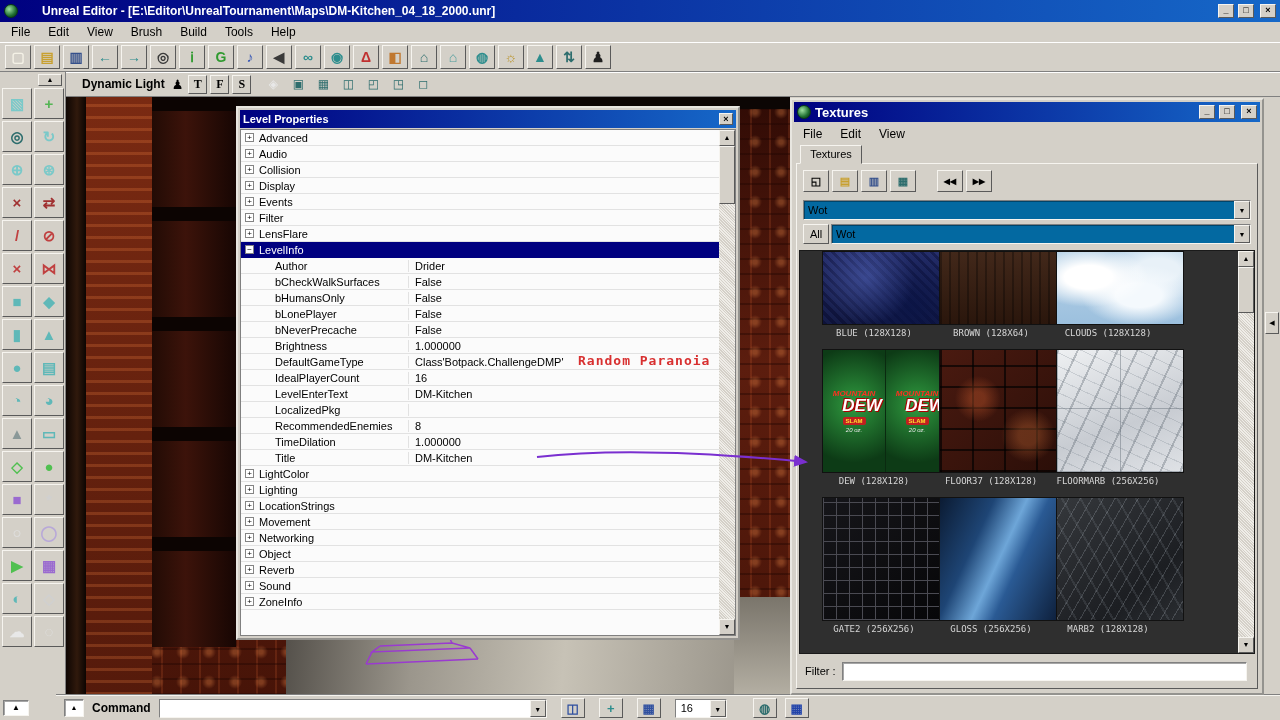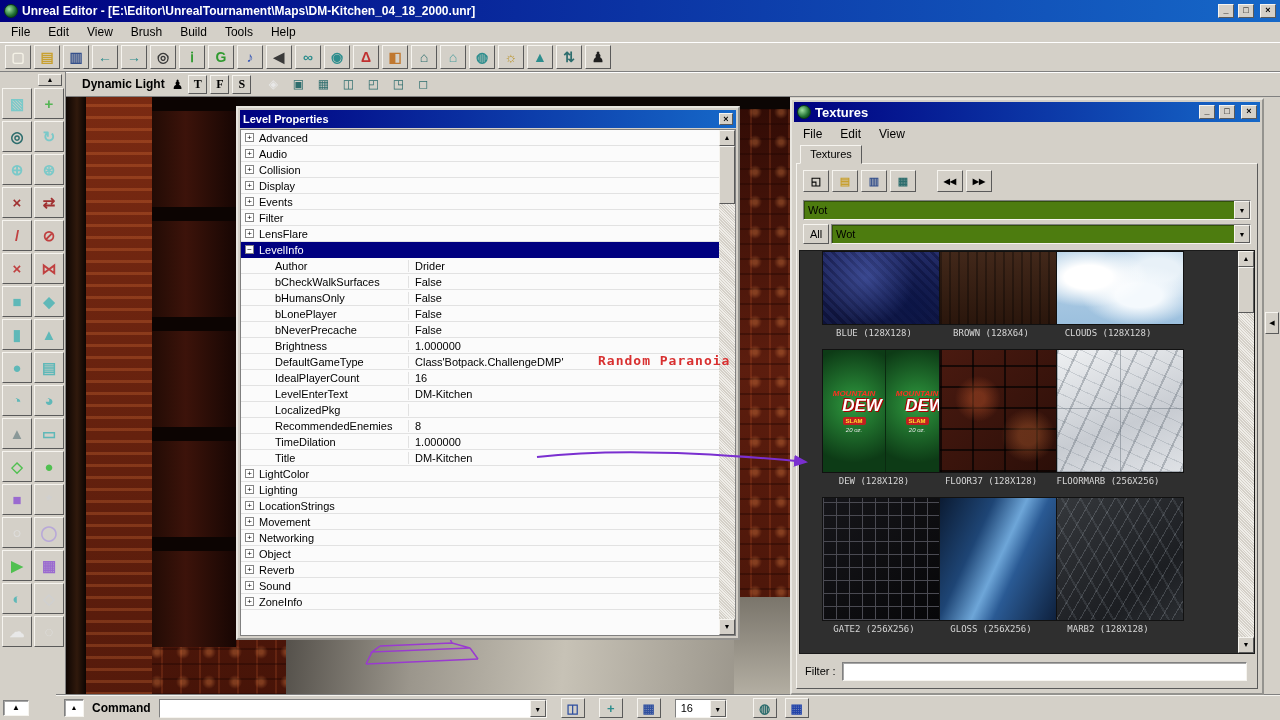--- a/index.html
+++ b/index.html
@@ -2,28 +2,28 @@
 <html><head>
 <meta charset="utf-8">
 <style>
   *{margin:0;padding:0;box-sizing:border-box;}
   html,body{width:1280px;height:720px;overflow:hidden;}
   body{font-family:"Liberation Sans",sans-serif;font-size:12px;color:#000;}
   .app{position:relative;width:1280px;height:720px;background:#d4d0c8;overflow:hidden;}
 
   
   .r{background:#d4d0c8;border:1px solid;border-color:#f6f4ef #5a5a5a #5a5a5a #f6f4ef;}
-  .s{background:#4d7c0f;border:1px solid;border-color:#808080 #f6f4ef #f6f4ef #808080;box-shadow:inset 1px 1px 0 rgba(0,0,0,.35);}
+  .s{background:#0369a1;border:1px solid;border-color:#808080 #f6f4ef #f6f4ef #808080;box-shadow:inset 1px 1px 0 rgba(0,0,0,.35);}
   .grad{background:linear-gradient(90deg,#000080,#1668c8);color:#fff;}
   .wbtn{width:16px;height:14px;font-size:9px;line-height:11px;text-align:center;font-weight:bold;color:#000;}
 
   
   .titlebar{position:absolute;left:0;top:0;width:100%;height:22px;display:flex;align-items:center;gap:4px;padding:0 4px;}
   .app-icon{width:14px;height:14px;border-radius:50%;background:radial-gradient(circle at 35% 35%,#9fe0a0,#1d6d30 60%,#06270e);border:1px solid #0a3a14;flex:none;}
-  .title-text{flex:1;font-size:12px;font-weight:bold;white-space:nowrap;overflow:hidden;}
+  .title-text{flex:1;font-size:12px;font-weight:bold;white-space:nowrap;overflow:hidden;margin-left:20px;}
   .menubar{position:absolute;left:0;top:22px;width:100%;height:20px;display:flex;align-items:center;padding-left:2px;background:#d4d0c8;}
   .menu-item{padding:3px 9px;}
   .toolbar{position:absolute;left:0;top:42px;width:100%;height:30px;background:#d4d0c8;border-bottom:1px solid #808080;box-shadow:inset 0 1px 0 #fff;display:flex;align-items:center;gap:3px;padding-left:5px;}
   .tb-btn{width:26px;height:24px;display:flex;align-items:center;justify-content:center;font-size:14px;font-weight:bold;}
   .subtoolbar{position:absolute;left:66px;top:72px;right:0;height:25px;background:#d4d0c8;border-bottom:1px solid #808080;box-shadow:inset 0 1px 0 #fff;display:flex;align-items:center;gap:5px;padding-left:16px;z-index:1;}
   .sub-label{font-weight:bold;font-size:12px;margin-right:2px;}
   .lamp{font-size:13px;}
   .letter-btn{width:19px;height:19px;text-align:center;font:bold 12px "Liberation Serif",serif;line-height:17px;}
   .sub-icn{width:22px;height:20px;display:flex;align-items:center;justify-content:center;font-size:12px;}
 
@@ -61,21 +61,21 @@
   .prow .exp{width:9px;height:9px;border:1px solid #848484;background:#fff;font-size:8px;line-height:7px;text-align:center;margin:0 5px 0 4px;flex:none;color:#000;}
   .gname{font-size:11px;}
   .pname{width:168px;flex:none;padding-left:34px;border-right:1px solid #e2e2e2;overflow:hidden;}
   .pval{flex:1;padding-left:6px;overflow:hidden;}
   .prow.selected{background:#000080;color:#fff;border-bottom-color:#000080;}
   .pscroll{position:absolute;right:0;top:0;width:16px;height:100%;background:repeating-linear-gradient(45deg,#d4d0c8 0 1px,#efede8 1px 2px);}
   .pscroll .sb{position:absolute;left:0;width:16px;height:16px;font-size:7px;line-height:14px;text-align:center;}
   .pscroll .thumb{position:absolute;left:0;top:16px;width:16px;height:58px;}
 
   
-  .note-red{position:absolute;left:598px;top:353px;z-index:50;color:#d83030;font:bold 13px "DejaVu Sans Mono",monospace;letter-spacing:1px;}
+  .note-red{position:absolute;left:578px;top:353px;z-index:50;color:#d83030;font:bold 13px "DejaVu Sans Mono",monospace;letter-spacing:1px;}
   .annot{position:absolute;left:0;top:0;z-index:60;pointer-events:none;}
 
   
   .txwin{position:absolute;left:790px;top:98px;width:474px;height:597px;background:#d4d0c8;border:2px outset #e8e6e0;z-index:5;}
   .tx-titlebar{position:absolute;left:2px;top:2px;right:2px;height:20px;display:flex;align-items:center;gap:4px;padding:0 3px;}
   .tx-title{flex:1;font-size:13px;font-weight:bold;}
   .tx-menubar{position:absolute;left:2px;top:24px;right:2px;height:20px;display:flex;align-items:center;}
   .tx-tab{position:absolute;left:8px;top:45px;width:62px;height:19px;border:1px solid;border-color:#f6f4ef #5a5a5a #d4d0c8 #f6f4ef;background:#d4d0c8;font-size:11px;text-align:center;line-height:17px;z-index:2;}
   .tx-panel{position:absolute;left:4px;top:63px;right:4px;bottom:4px;border:1px solid;border-color:#f6f4ef #5a5a5a #5a5a5a #f6f4ef;background:#d4d0c8;}
   .tx-toolbar{position:absolute;left:6px;top:6px;height:24px;display:flex;gap:3px;}

